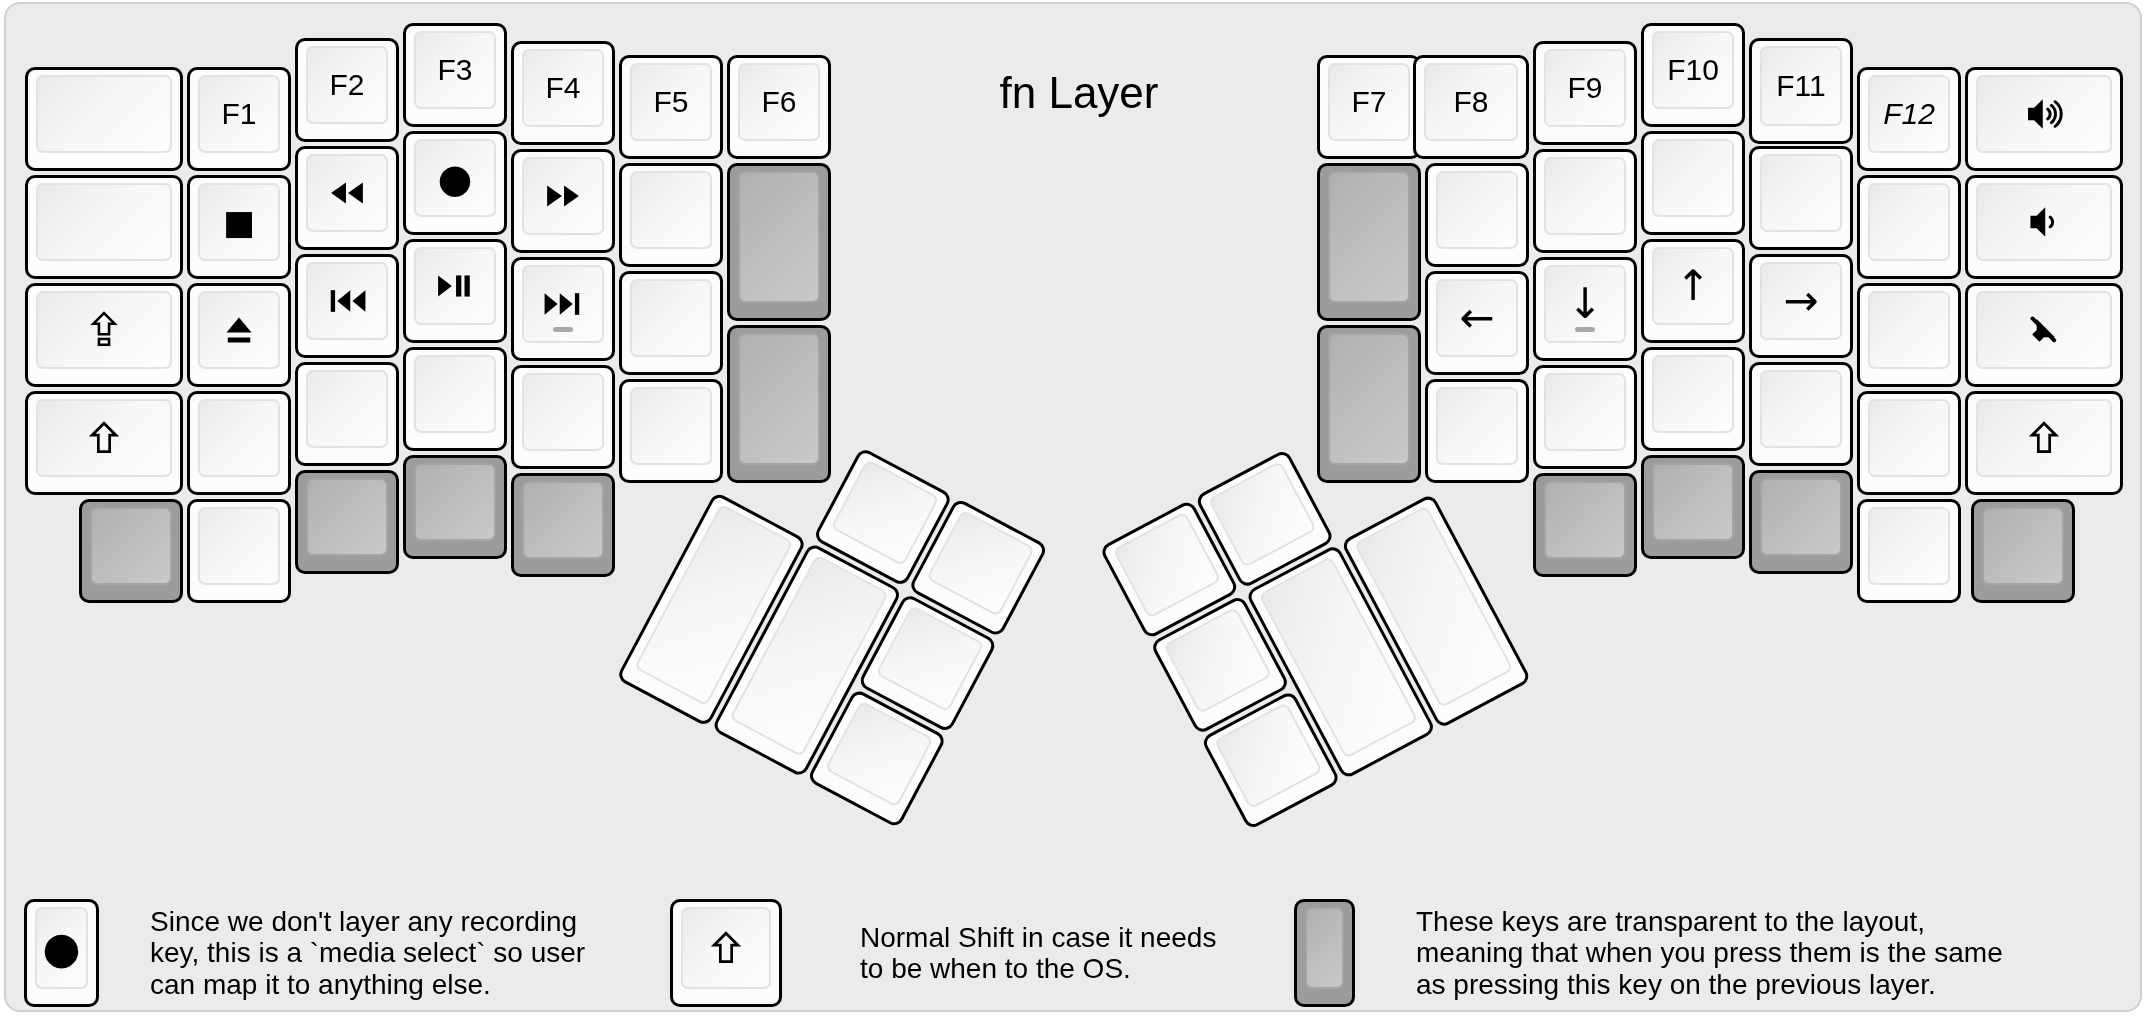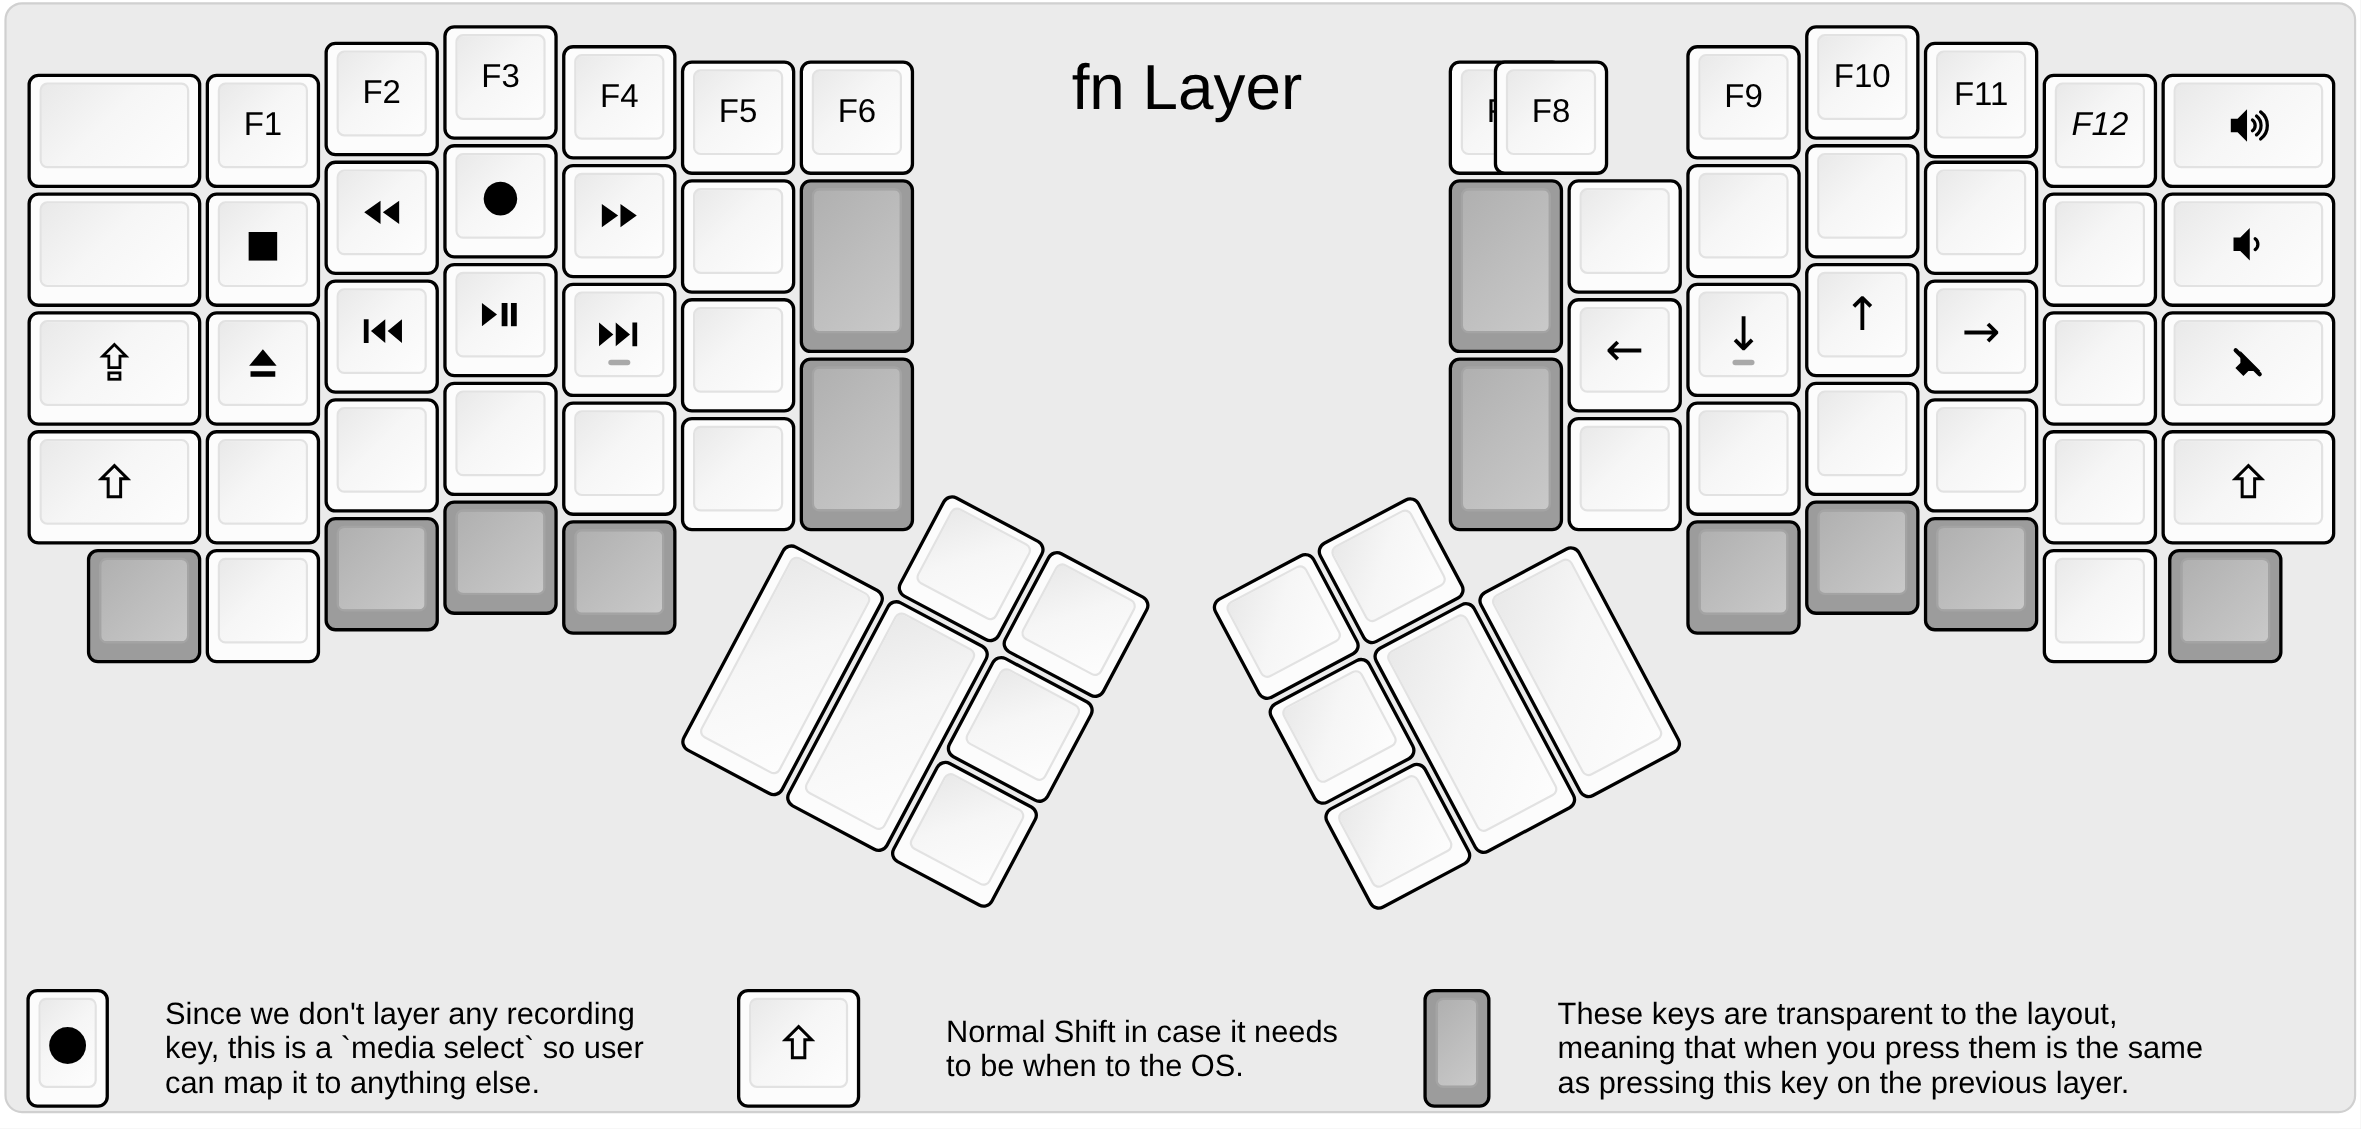--- a/index.html
+++ b/index.html
@@ -5,22 +5,22 @@
   html,body{margin:0;padding:0;}
   body{
     width:2146px;height:1026px;position:relative;overflow:hidden;
     background:#ffffff;font-family:"Liberation Sans",sans-serif;
   }
   .panel{
     position:absolute;left:4px;top:2px;width:2134px;height:1006px;
     background:#ebebeb;border:2px solid #d0d0d0;border-radius:16px;
   }
   .title{
-    position:absolute;top:42px;left:1073px;transform:translateX(-50%);
-    font-size:58px;color:#000;white-space:nowrap;text-align:right;
+    position:absolute;top:64px;left:1073px;transform:translateX(-50%);
+    font-size:44px;color:#000;white-space:nowrap;text-align:right;
   }
   .key{
     position:absolute;box-sizing:border-box;
     border:3px solid #000;border-radius:10px;background:#fcfcfc;
   }
   .key.gray{background:#9c9c9c;}
   .keytop{
     position:absolute;left:8px;right:8px;top:5px;bottom:15px;
     border-radius:7px;border:2px solid #e2e2e2;
     background:linear-gradient(135deg,#e9e9e9 0%,#f6f6f6 45%,#fdfdfd 100%);
@@ -243,21 +243,21 @@
       <div class="keytop">
         <span class="label">F7</span>
       </div>
     </div>
     <div class="key gray" style="left: 1311px; top: 159px; width: 104px; height: 158px;">
       <div class="keytop"></div>
     </div>
     <div class="key gray" style="left: 1311px; top: 321px; width: 104px; height: 158px;">
       <div class="keytop"></div>
     </div>
-    <div class="key white" style="left: 1352px; top: 51px; width: 104px; height: 104px;">
+    <div class="key white" style="left: 1407px; top: 51px; width: 116px; height: 104px;">
       <div class="keytop">
         <span class="label">F8</span>
       </div>
     </div>
     <div class="key white" style="left: 1419px; top: 159px; width: 104px; height: 104px;">
       <div class="keytop"></div>
     </div>
     <div class="key white" style="left: 1419px; top: 267px; width: 104px; height: 104px;">
       <div class="keytop">
         <span class="glyph" style="font-size: 42px;">←</span>

